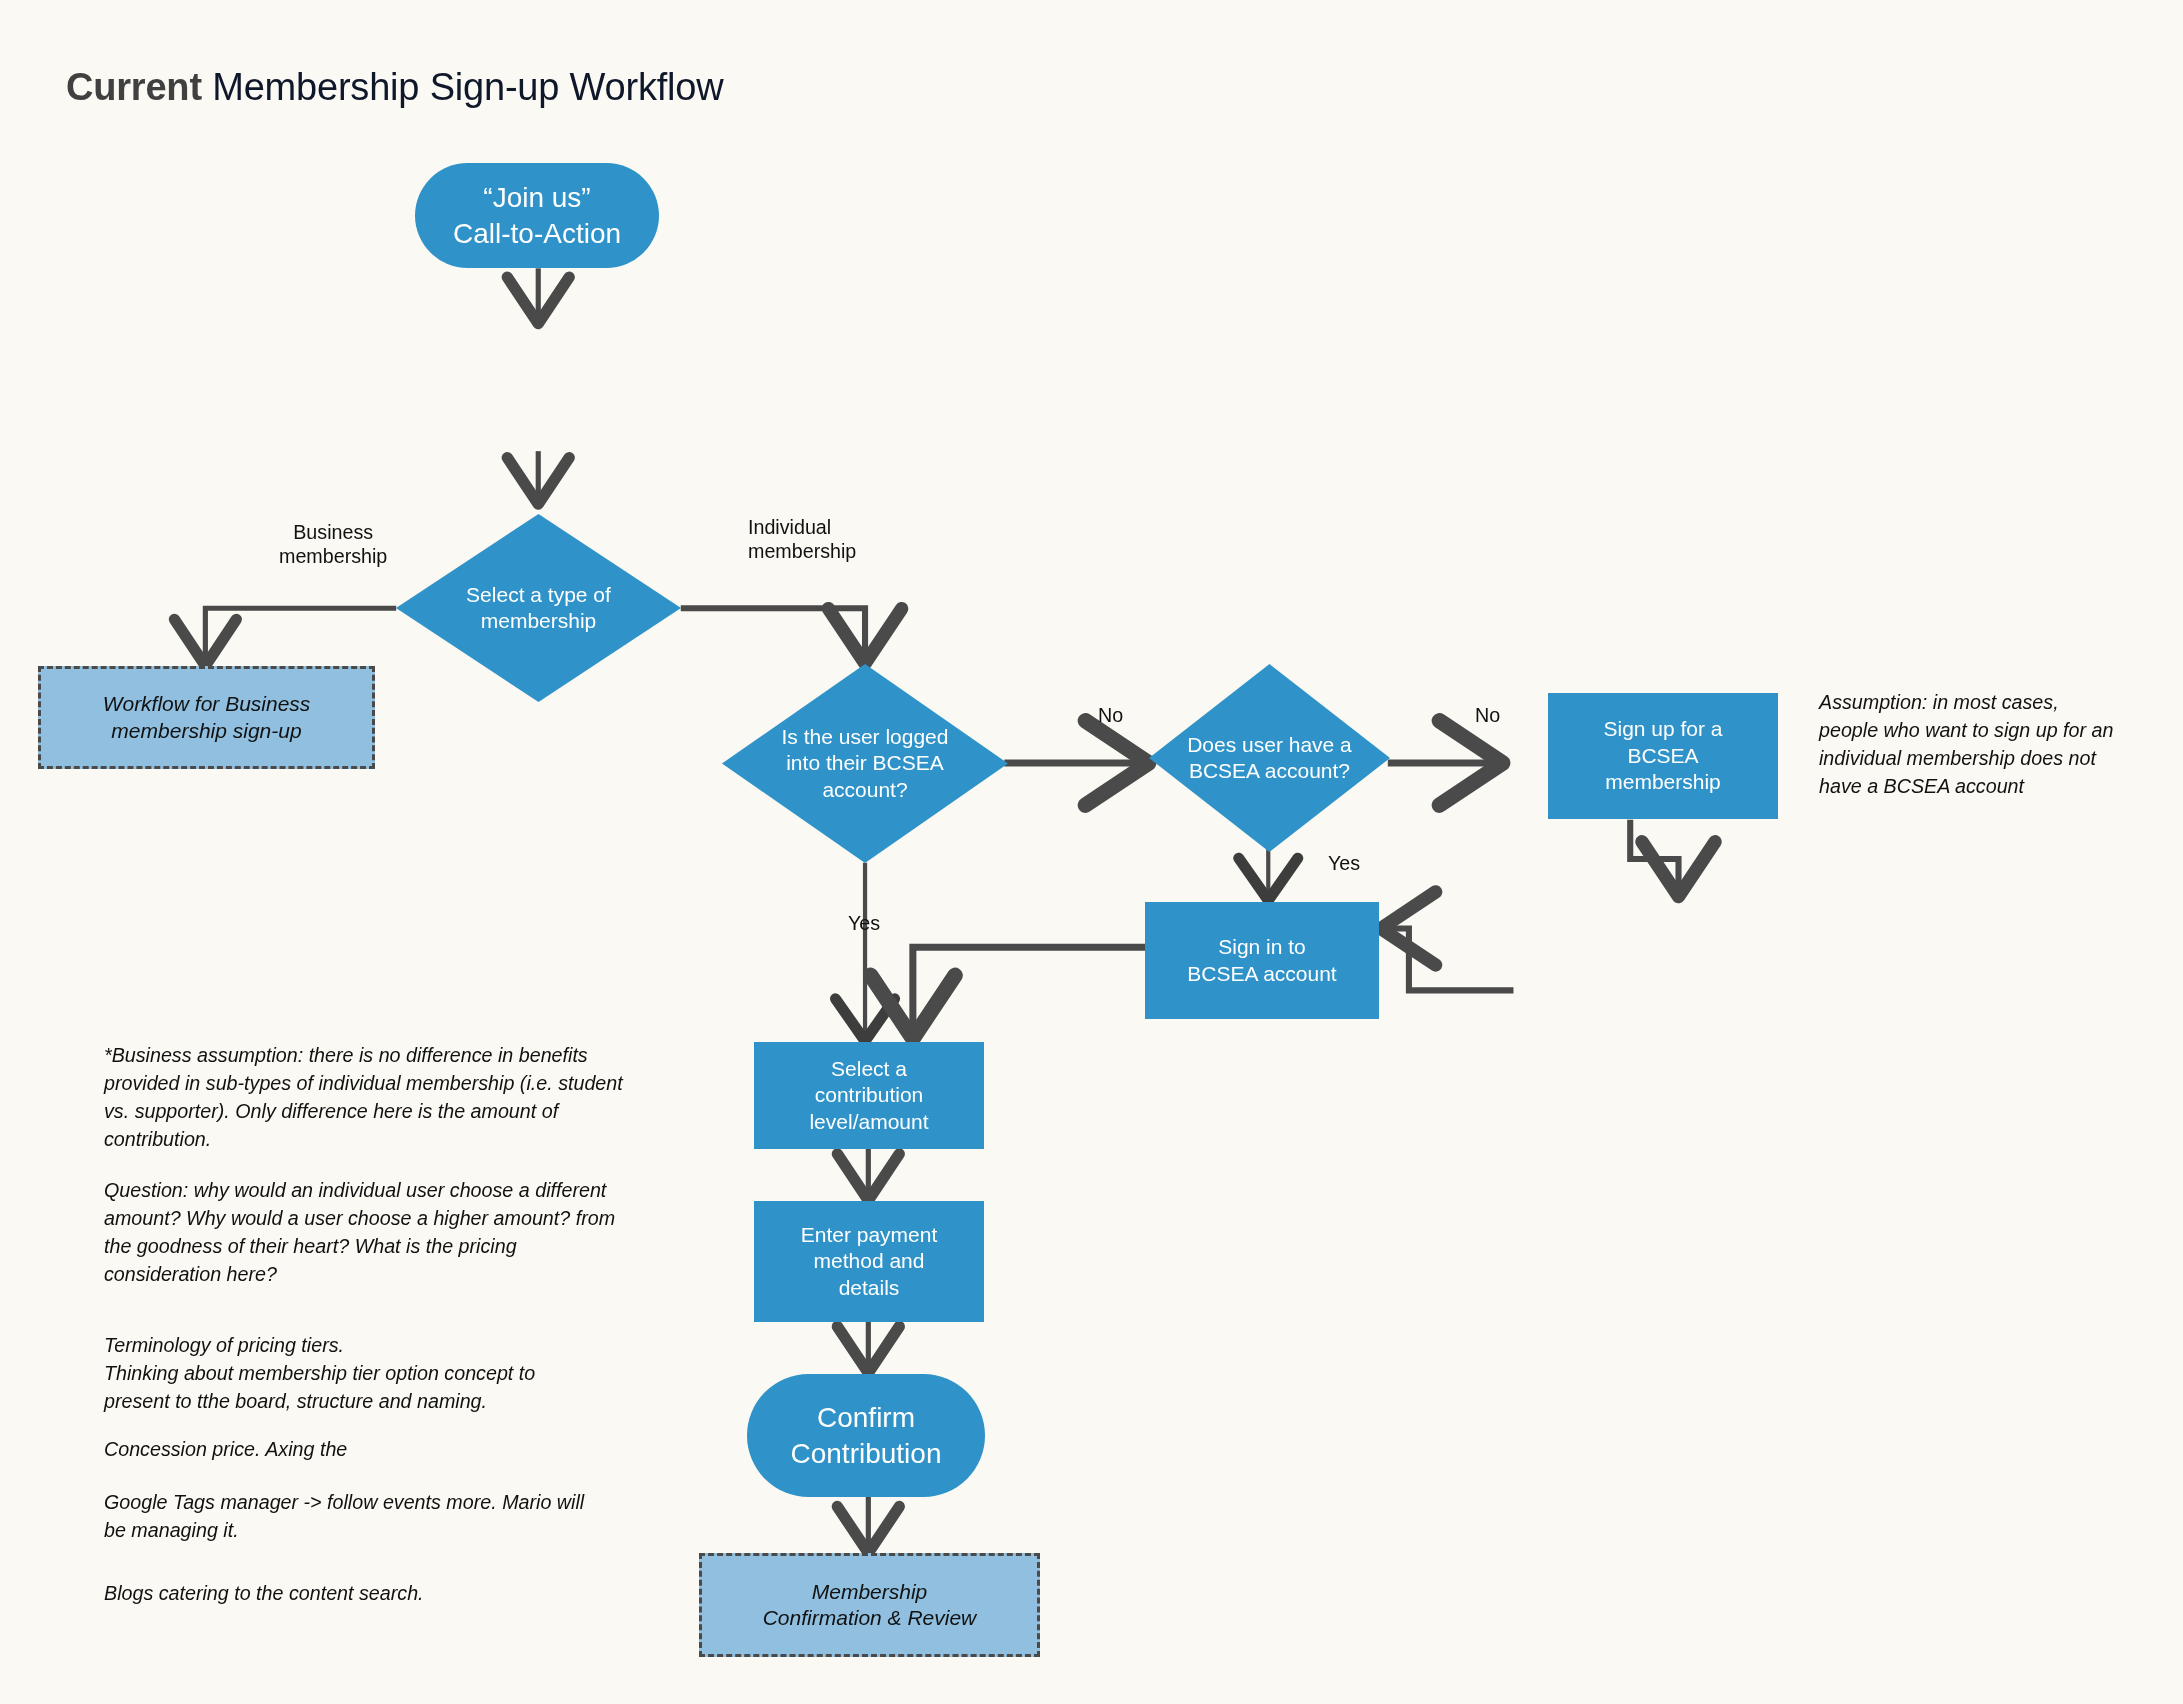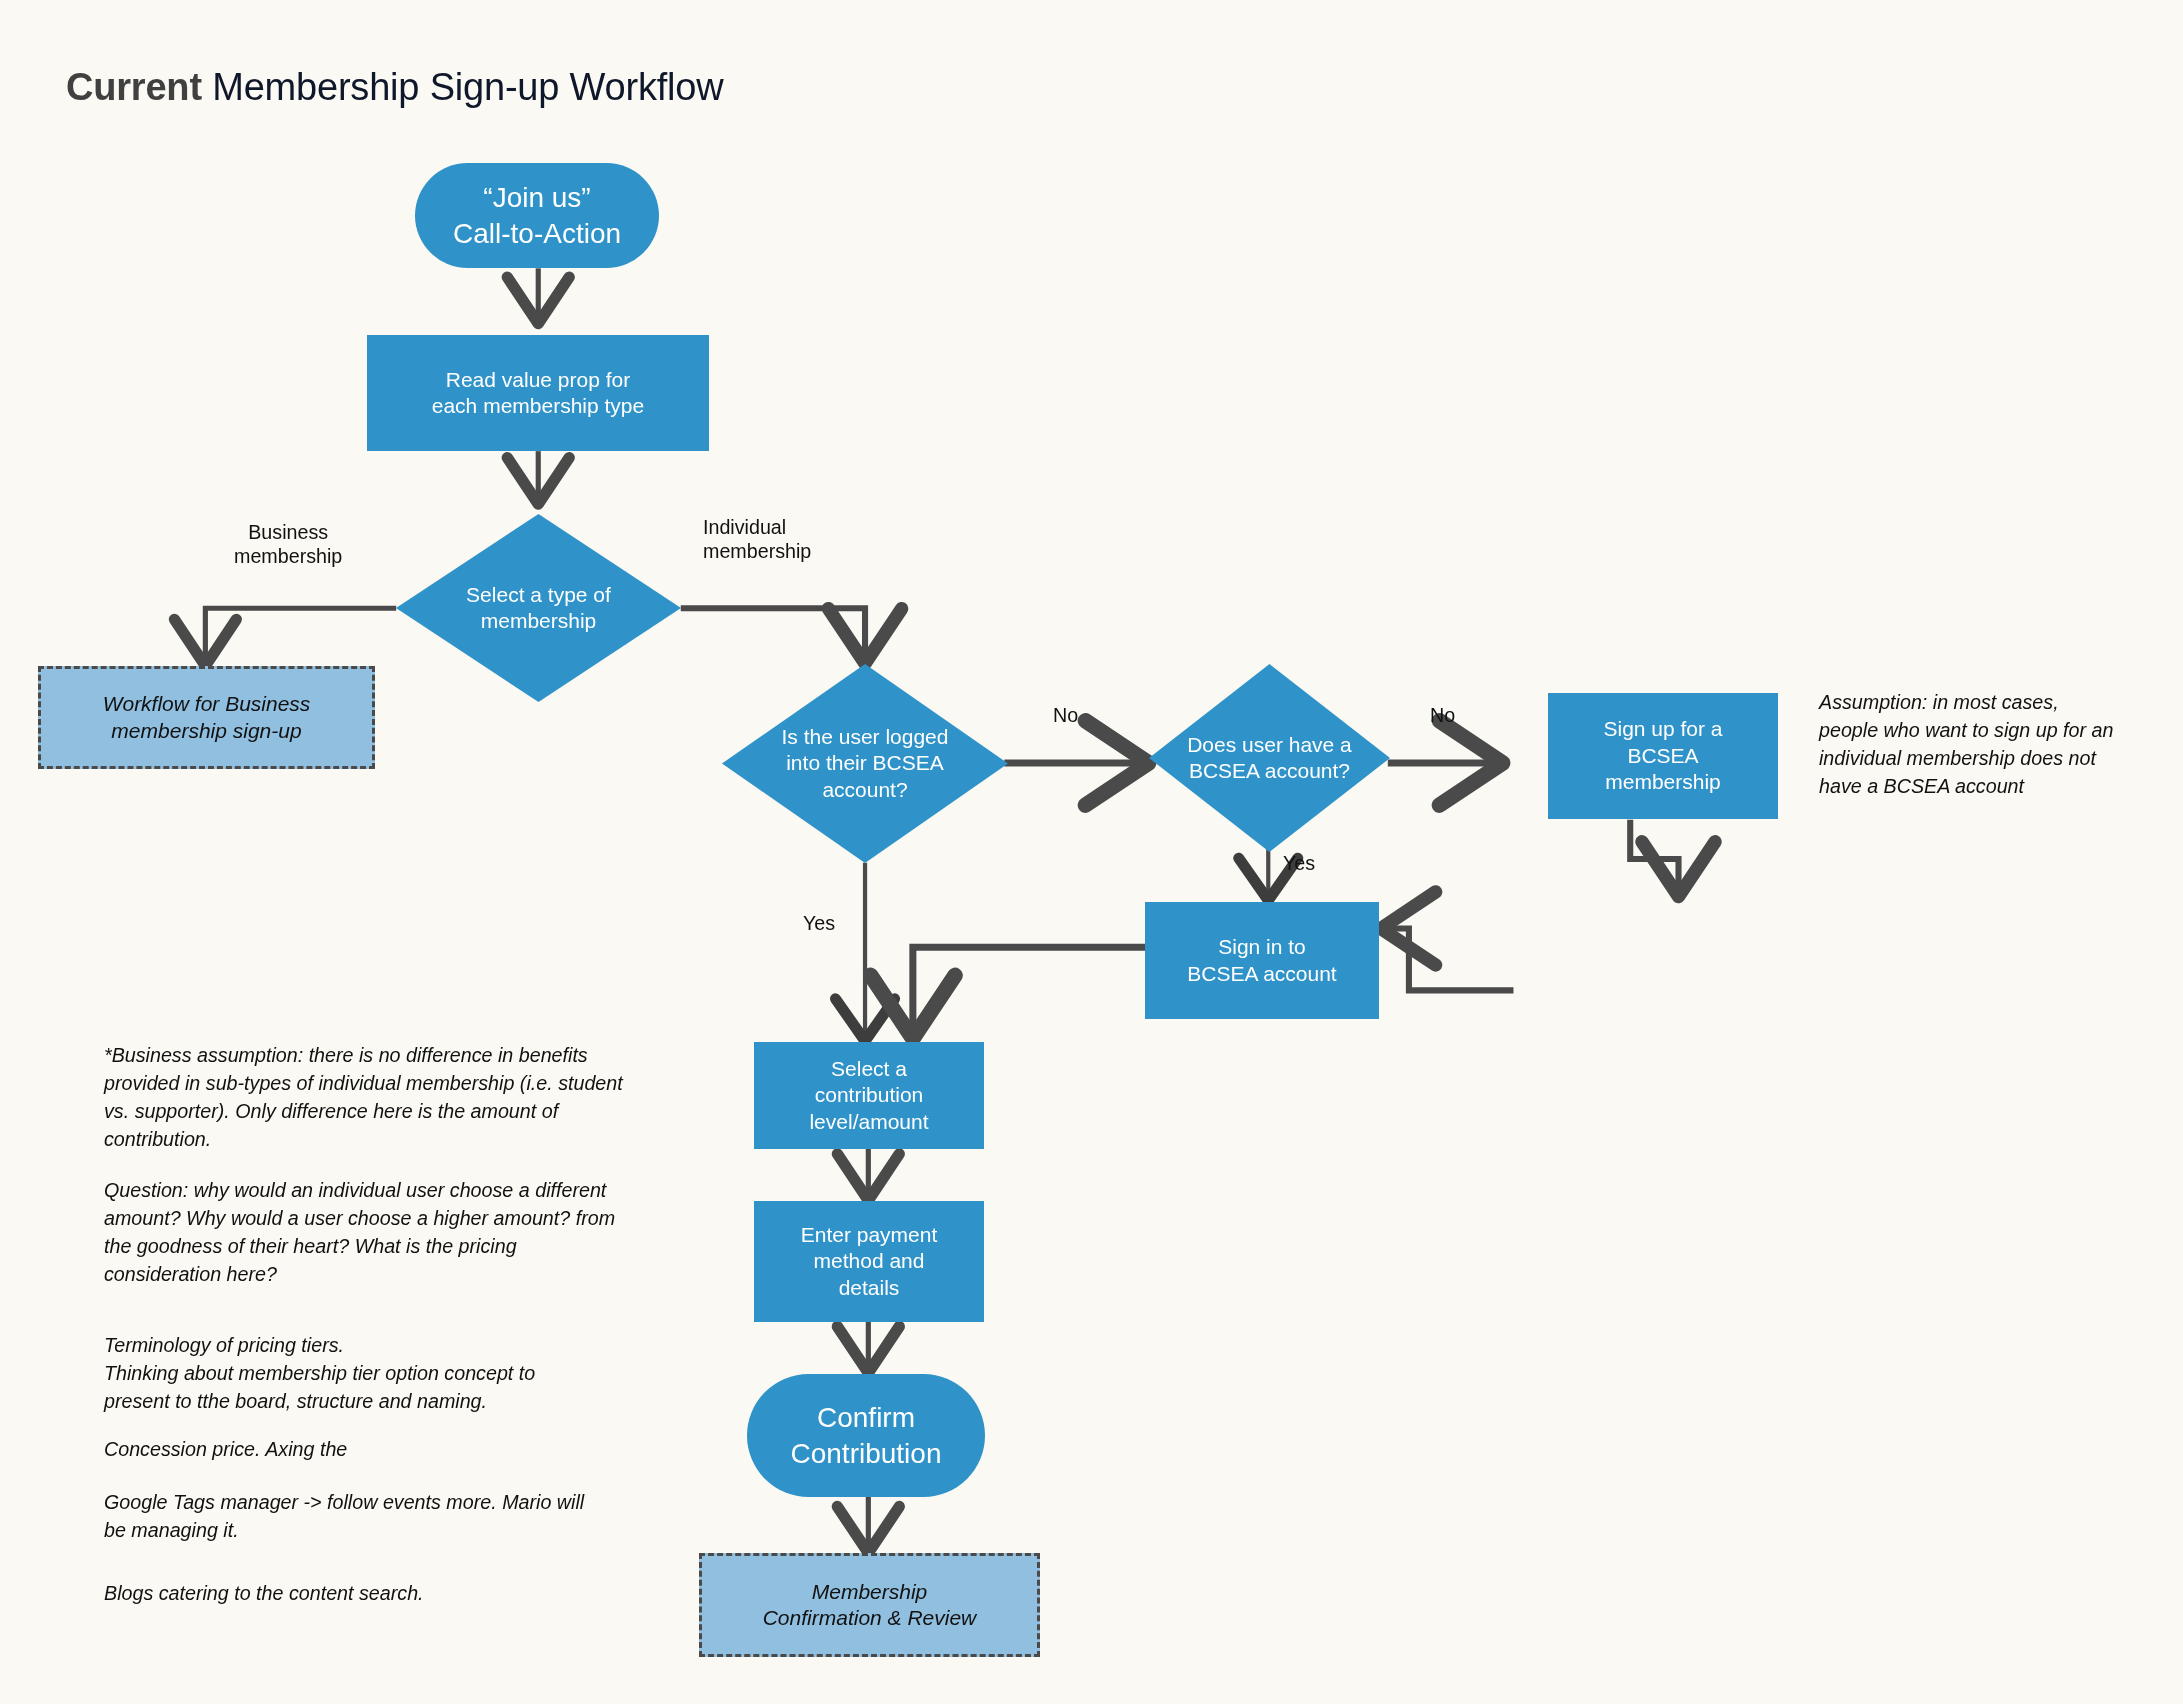--- a/index.html
+++ b/index.html
@@ -90,20 +90,21 @@
     padding: 0 14%;
   }
   
   .edge-label {
     position: absolute;
     font-size: 19.7px;
     color: #111111;
     line-height: 1.24;
     white-space: pre-line;
     text-align: left;
+    margin-left: 45px;
   }
   
   .note {
     position: absolute;
     font-size: 19.7px;
     font-style: italic;
     color: #111111;
     line-height: 1.42;
     white-space: pre-line;
     text-align: left;
@@ -158,24 +159,20 @@
 
       <path d="M1852,3192 L1852,3312" stroke-width="11" marker-end="url(#arrowOpen)"></path>
     </g>
   </svg>
 
   <div class="node node-term" style="left:415px; top:163px; width:244px; height:105px;">
     <span style="white-space:pre-line;">“Join us”
 Call-to-Action</span>
   </div>
 
-  <div class="node node-proc" style="left:367px; top:335px; width:342px; height:116px;">
-    <span style="white-space:pre-line;">Read value prop for
-each membership type</span>
-  </div>
 
   <div class="node node-dec" style="left:396px; top:514px; width:285px; height:188px;">
     <span class="dia-shape"></span>
     <span class="dia-label" style="white-space:pre-line;">Select a type of
 membership</span>
   </div>
 
   <div class="node node-sub" style="left:38px; top:666px; width:337px; height:103px;">
     <span style="white-space:pre-line;">Workflow for Business
 membership sign-up</span>

